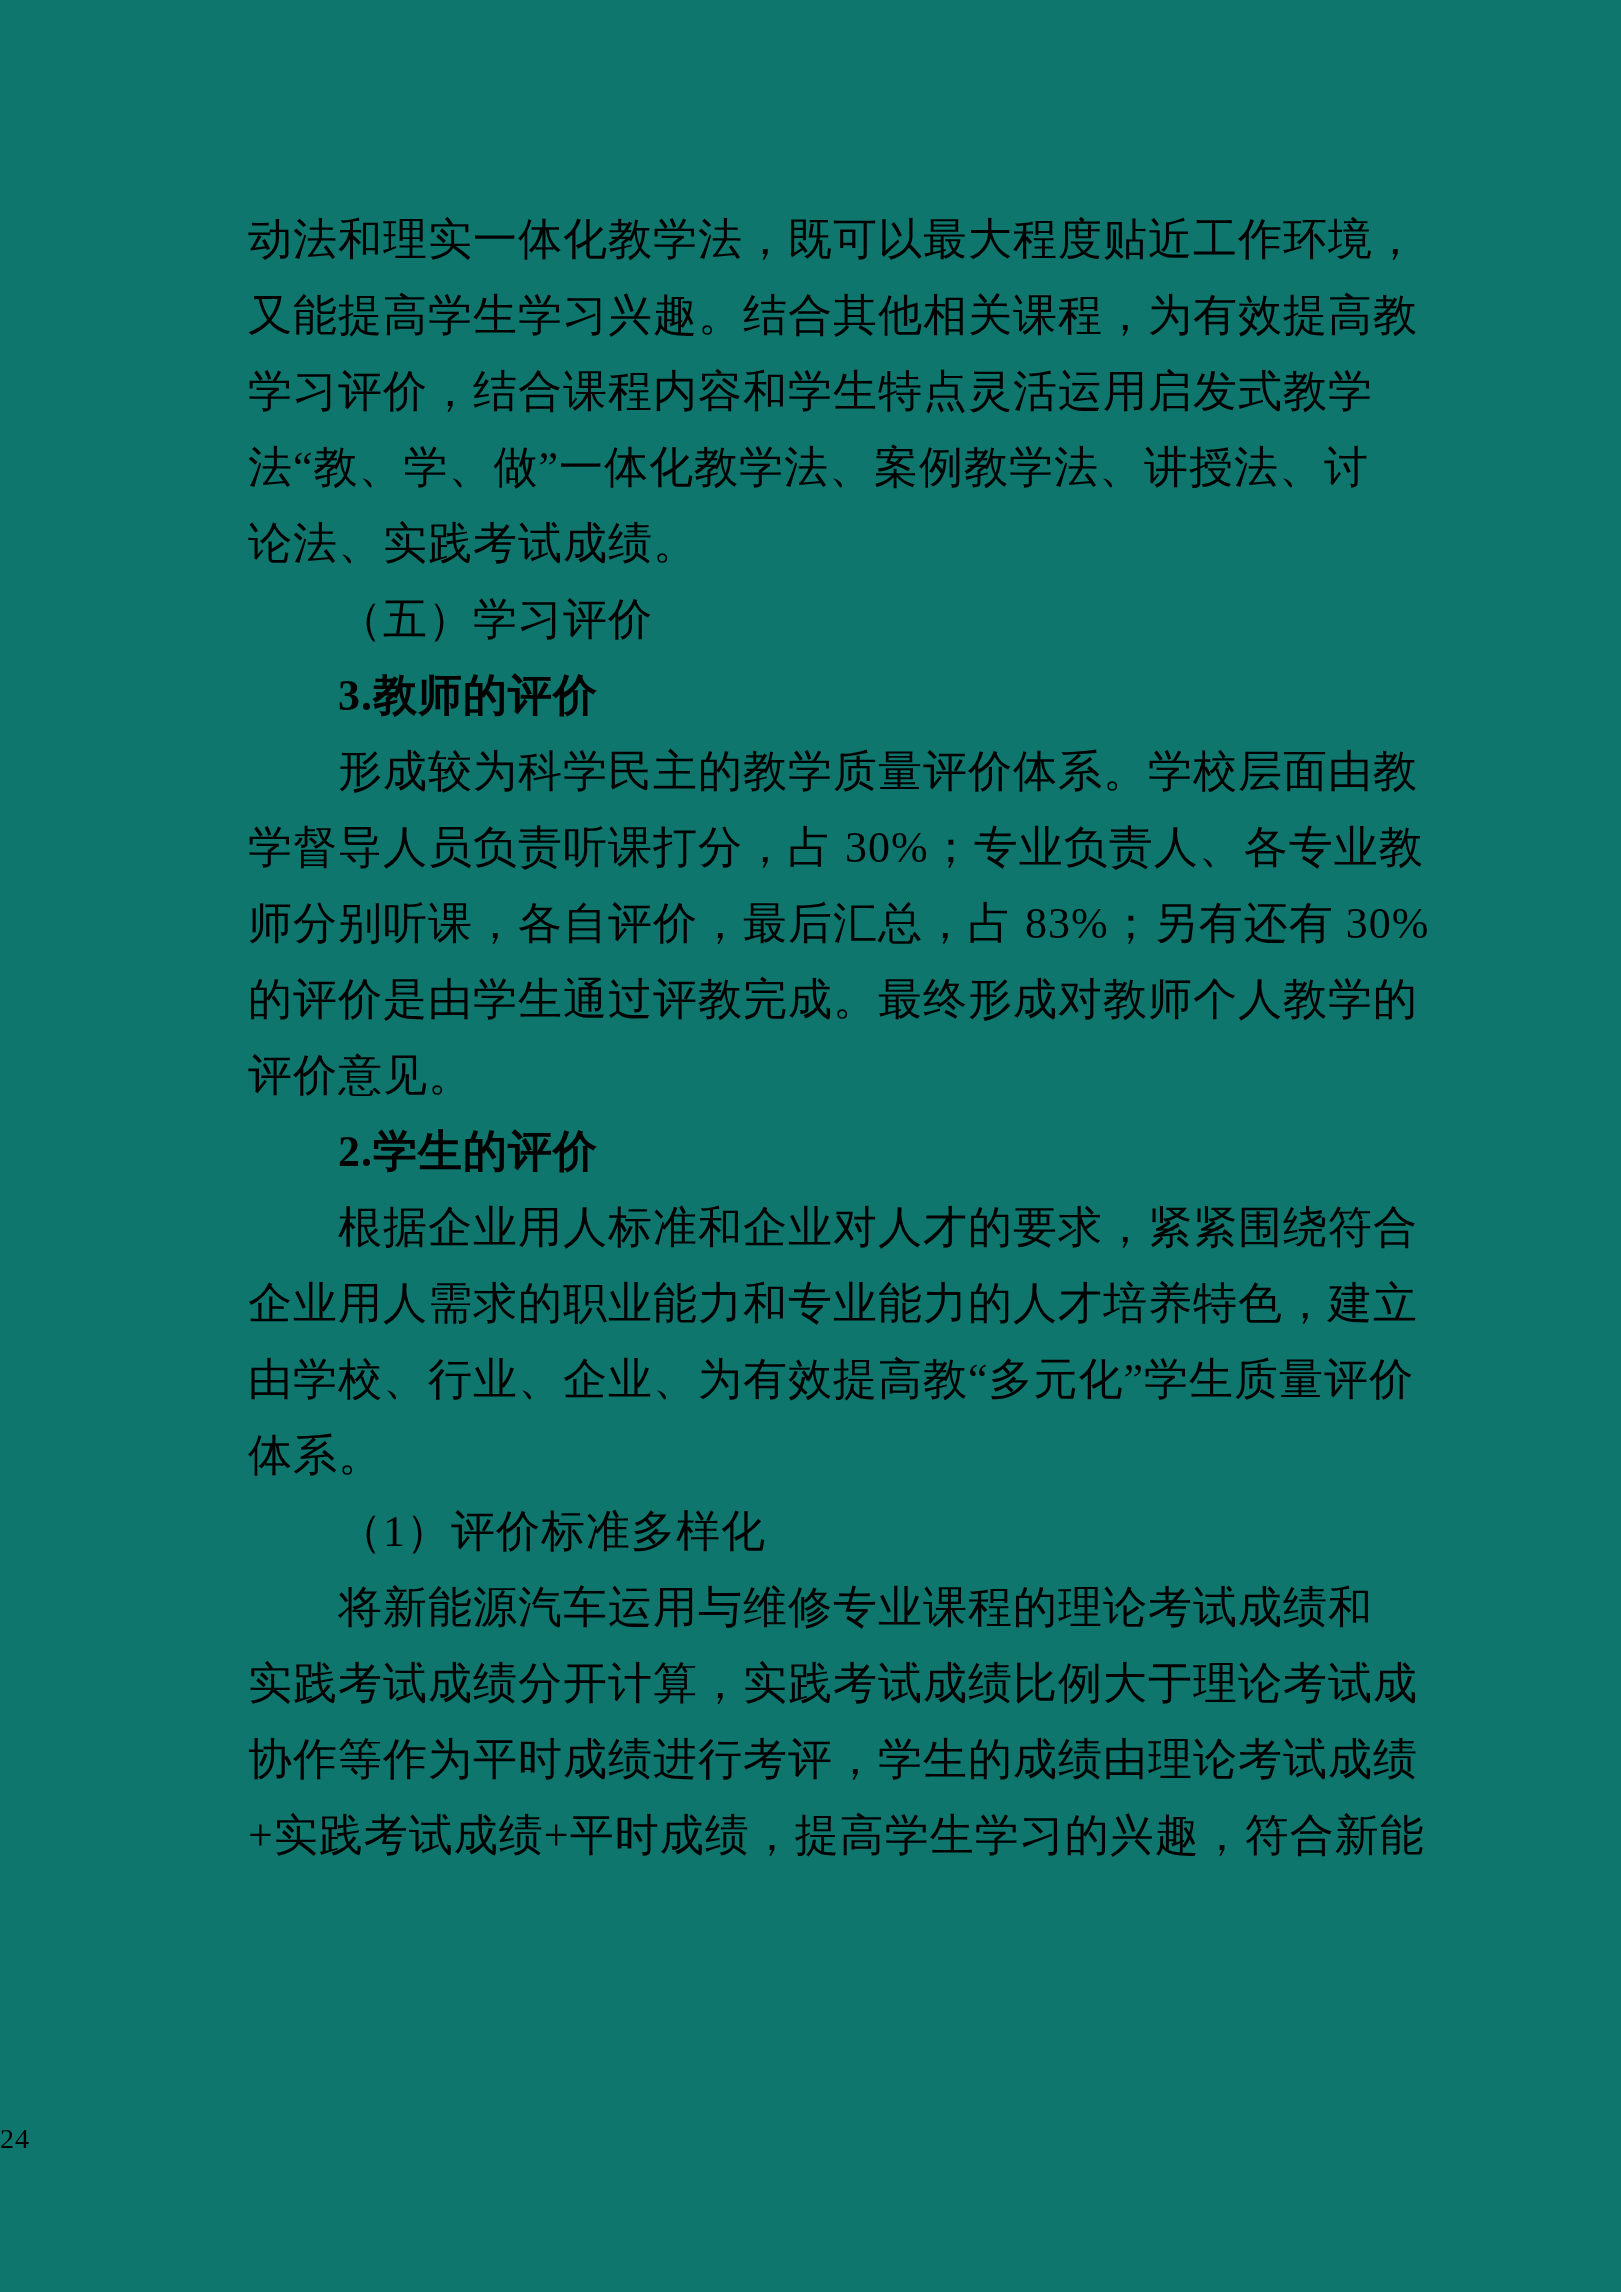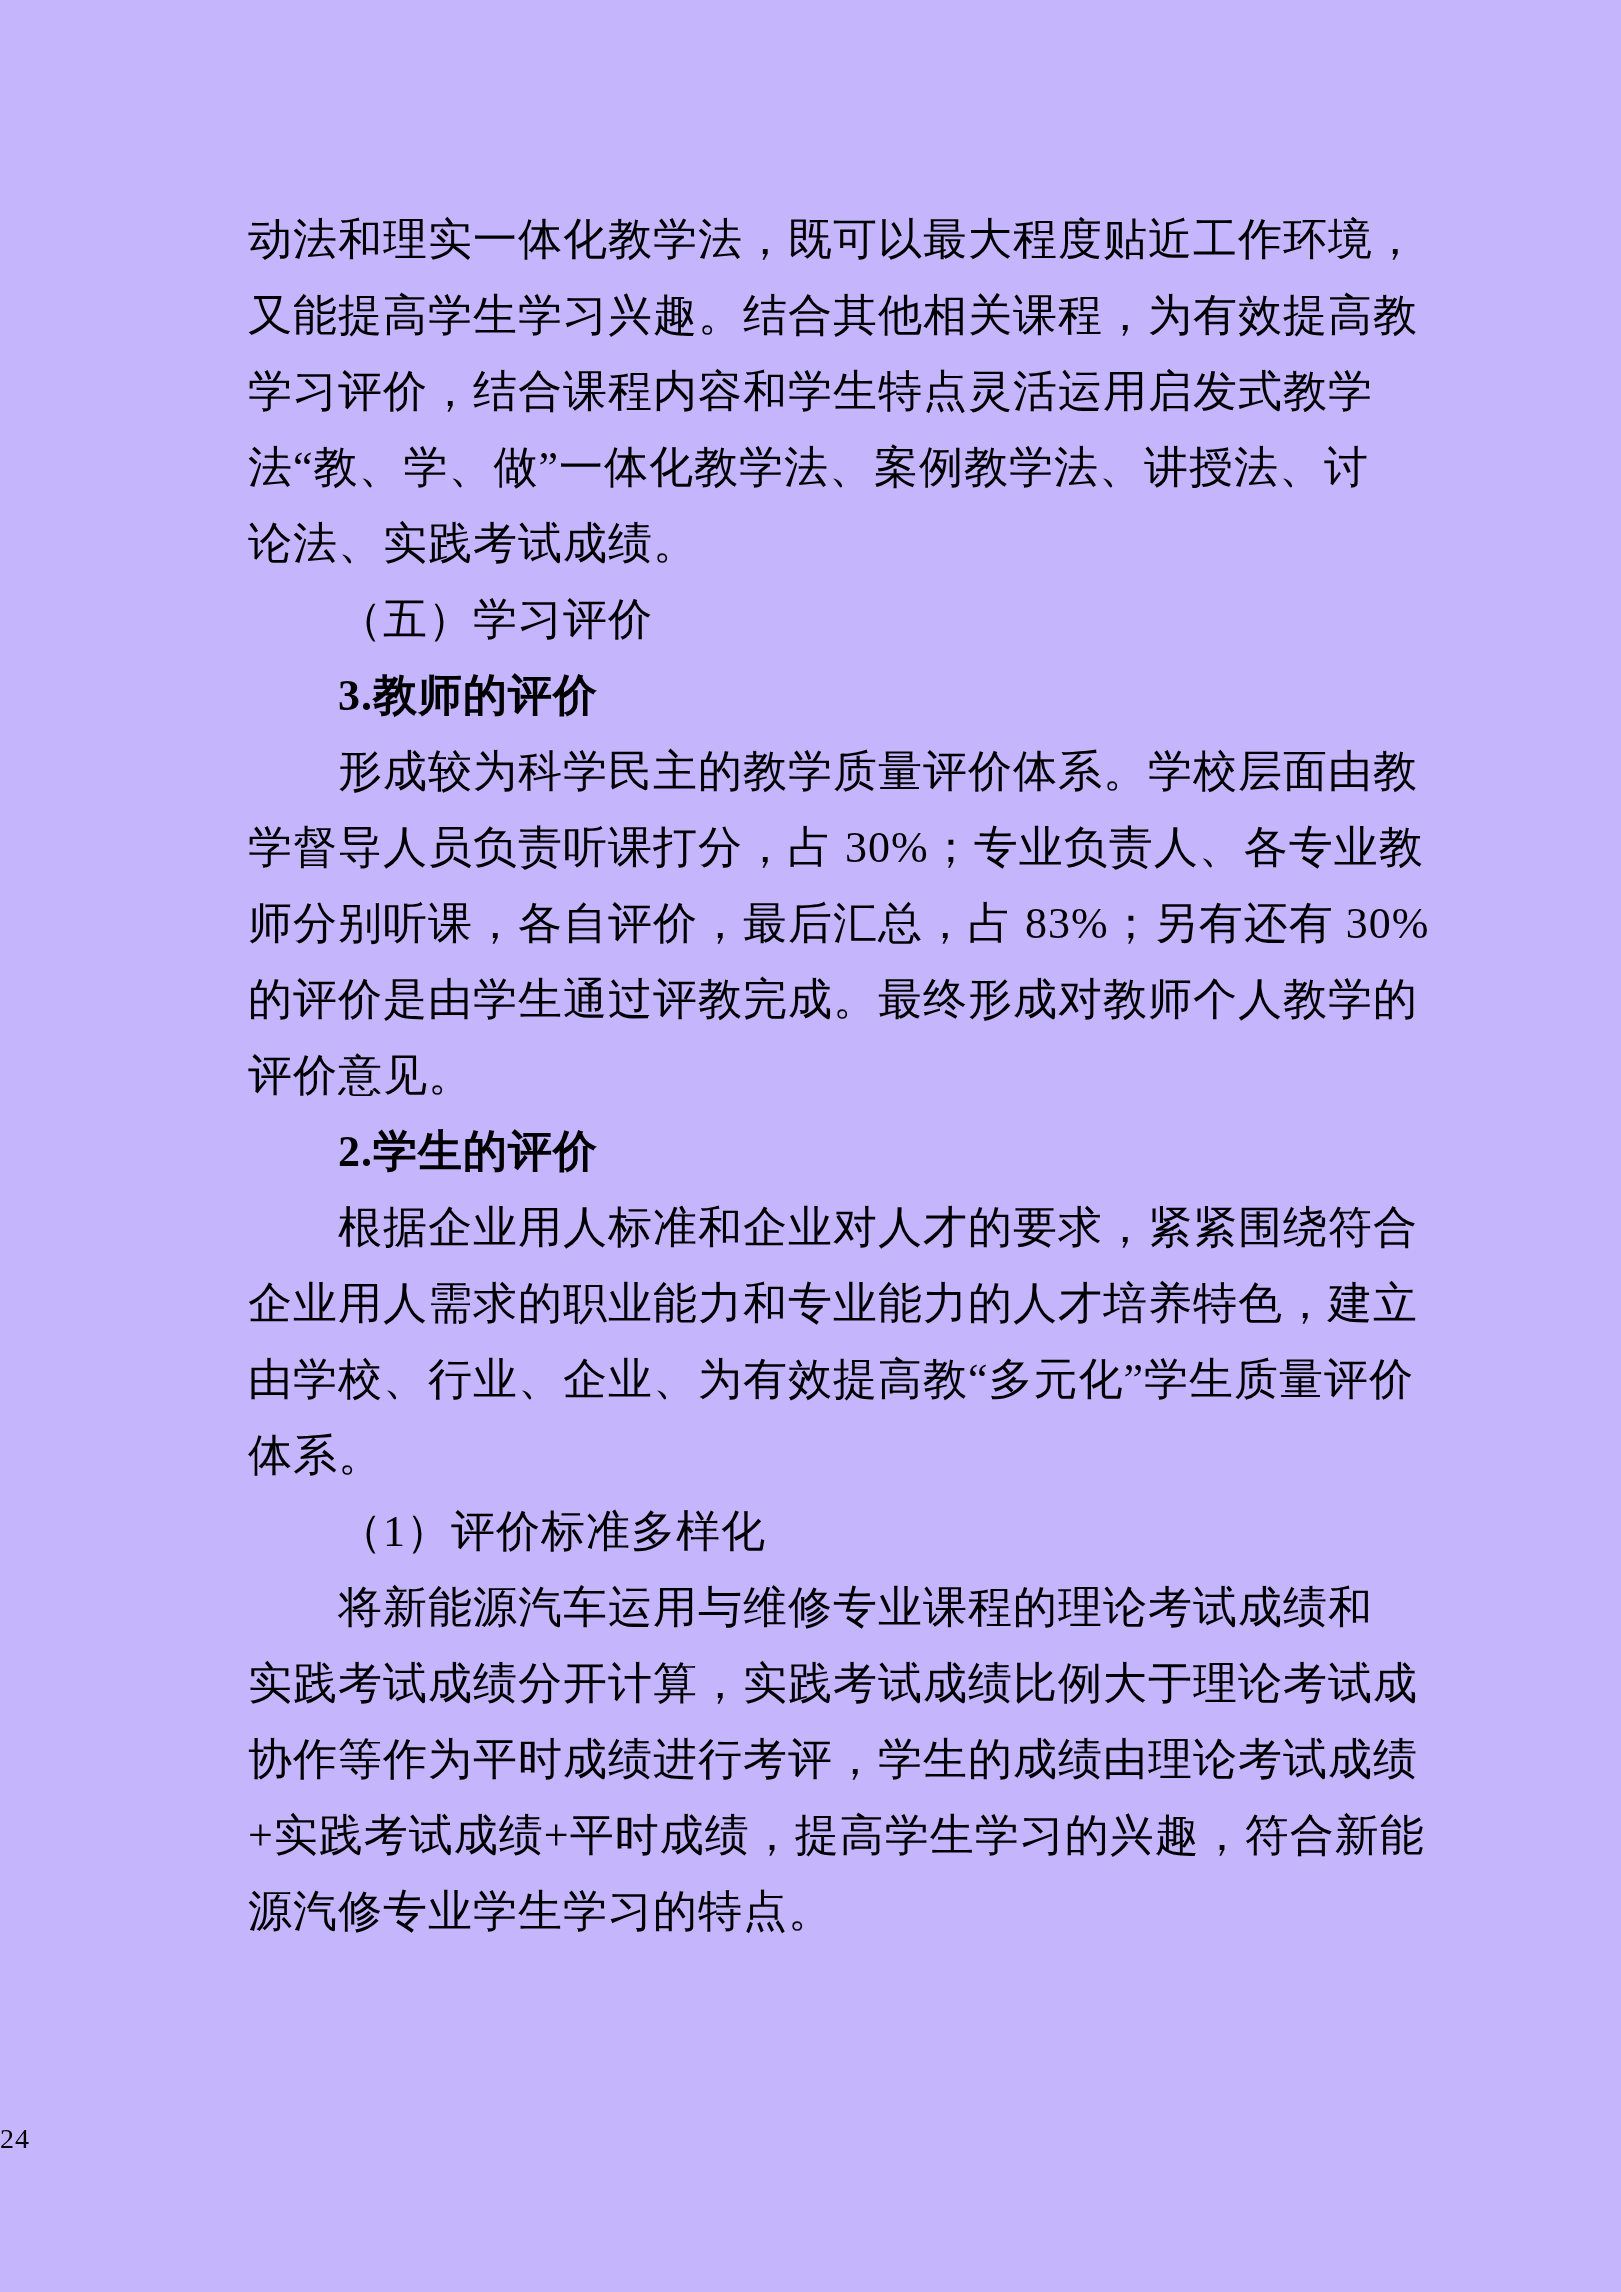--- a/index.html
+++ b/index.html
@@ -10,21 +10,21 @@
     position: relative;
     width: 1621px;
     height: 2293px;
     overflow: hidden;
     font-family: "Liberation Serif", "DejaVu Serif", serif;
     color: #000000;
   }
   .doc-page {
     position: absolute;
     inset: 0;
-    background: #c4b5fd;
+    background: #0f766e;
   }
   .doc-body {
     position: absolute;
     left: 248px;
     top: 202px;
     width: 1174px;
   }
   .line {
     font-size: 44px;
     line-height: 76px;
@@ -70,19 +70,18 @@
     <div class="line indent bold">2.学生的评价</div>
     <div class="line indent">根据企业用人标准和企业对人才的要求，紧紧围绕符合</div>
     <div class="line">企业用人需求的职业能力和专业能力的人才培养特色，建立</div>
     <div class="line">由学校、行业、企业、为有效提高教“多元化”学生质量评价</div>
     <div class="line">体系。</div>
     <div class="line indent">（1）评价标准多样化</div>
     <div class="line indent">将新能源汽车运用与维修专业课程的理论考试成绩和</div>
     <div class="line">实践考试成绩分开计算，实践考试成绩比例大于理论考试成</div>
     <div class="line">协作等作为平时成绩进行考评，学生的成绩由理论考试成绩</div>
     <div class="line">+实践考试成绩+平时成绩，提高学生学习的兴趣，符合新能</div>
-    <div class="line">源汽修专业学生学习的特点。</div>
   </div>
 
   <div class="page-number">24</div>
 
 </div>
 
 
 </body></html>

